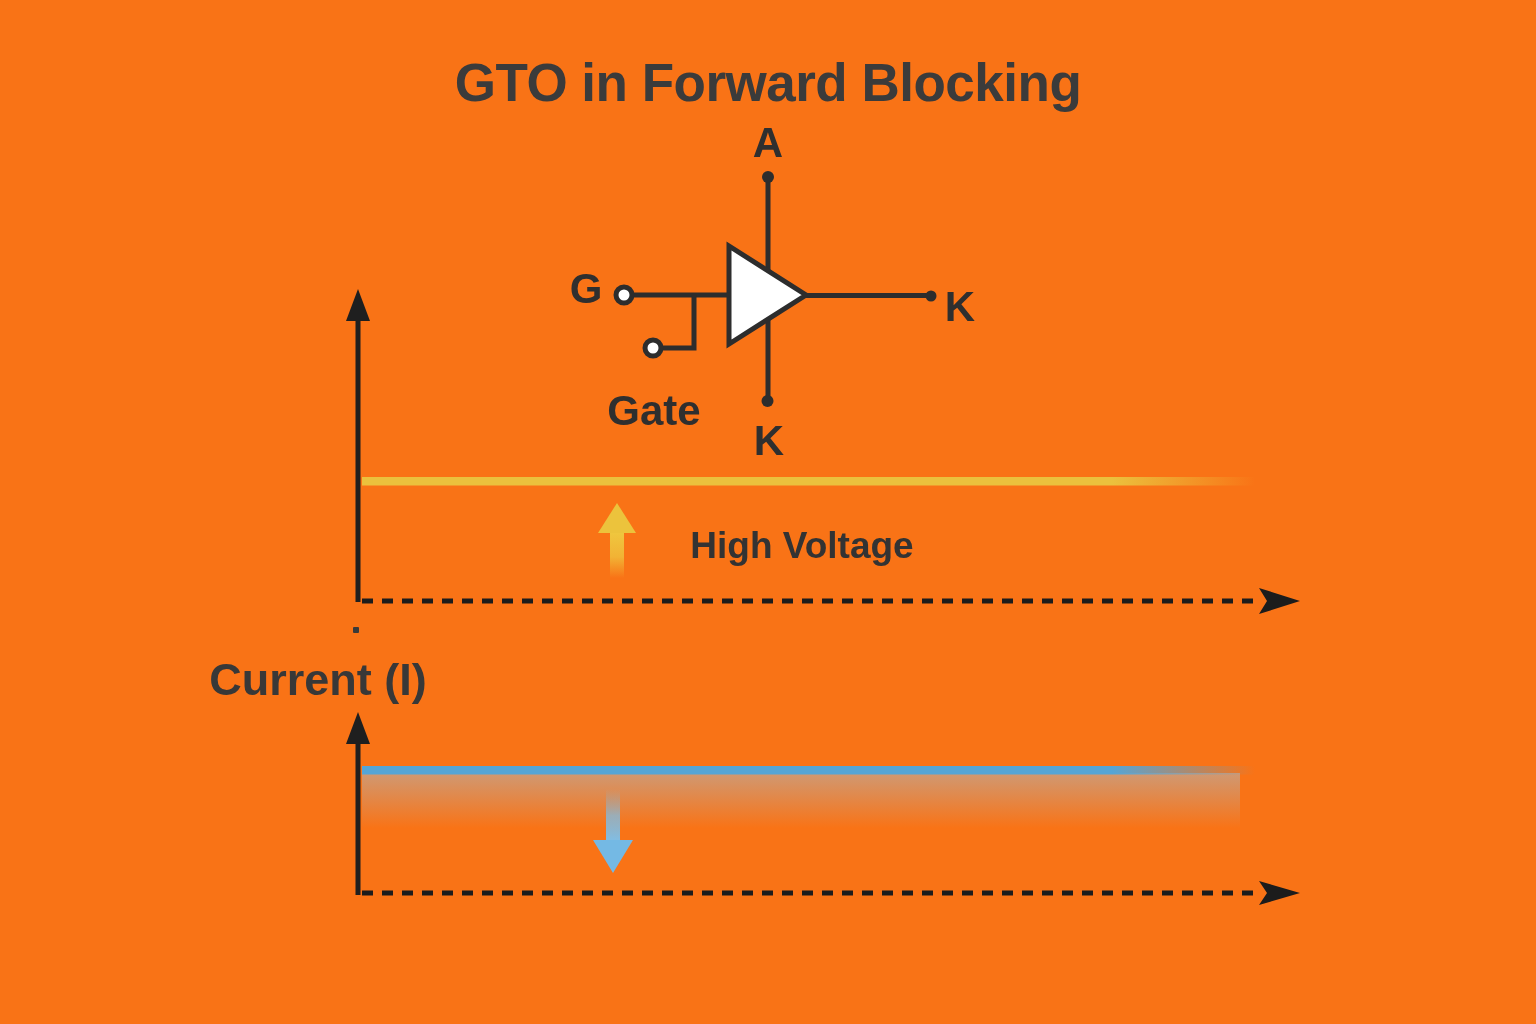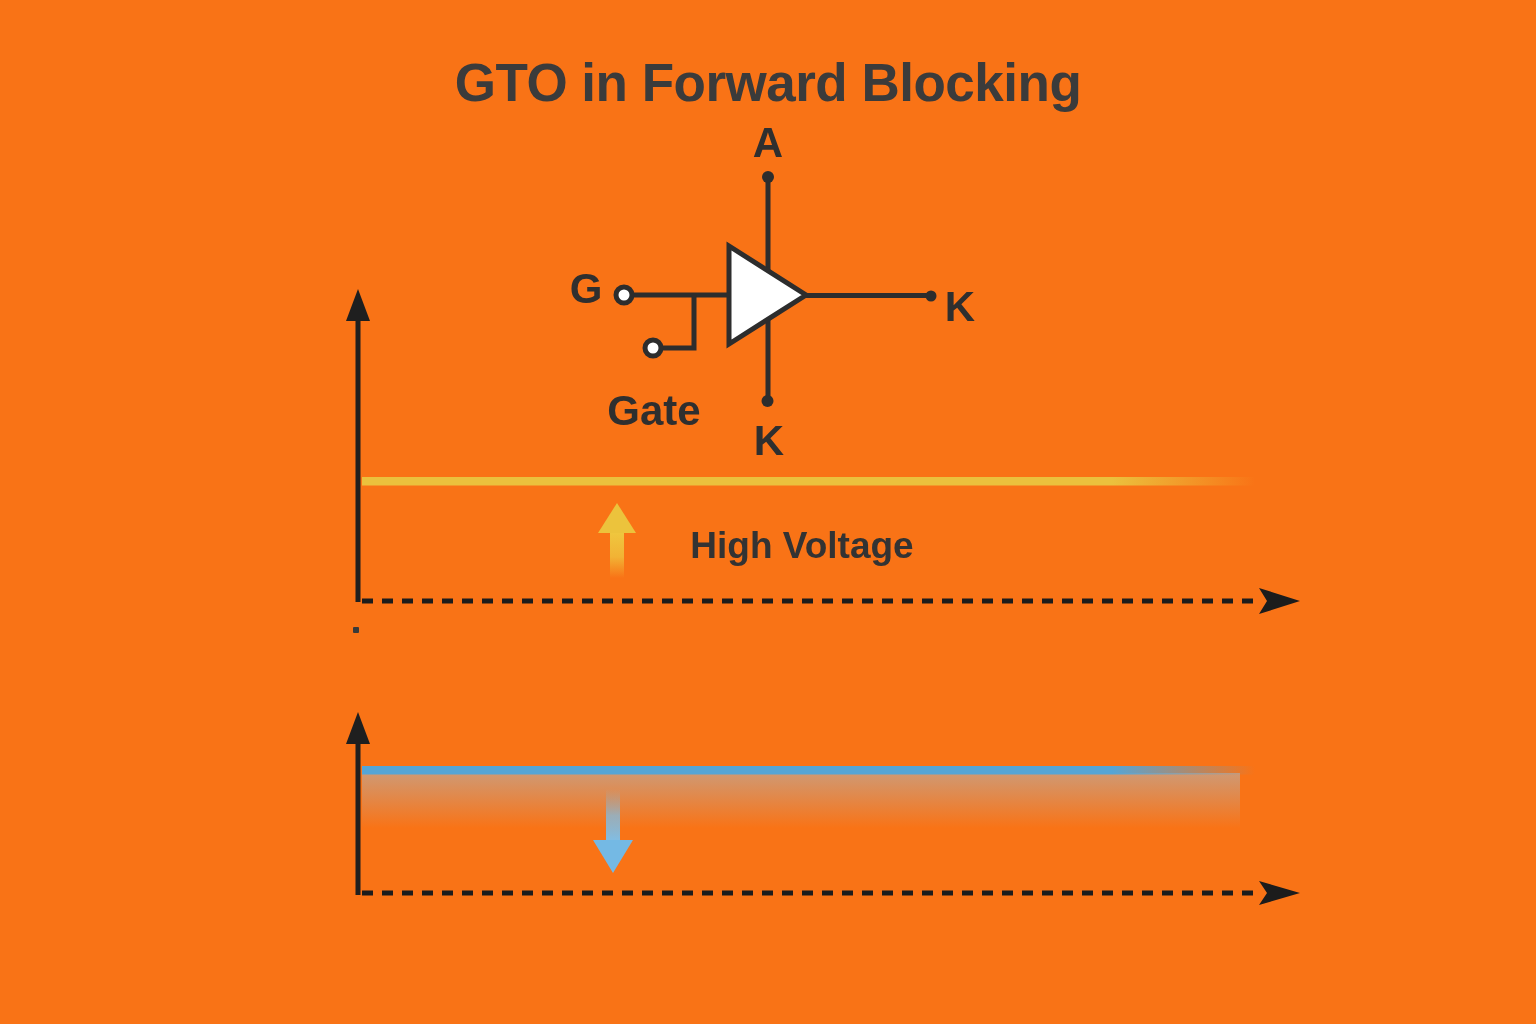--- a/index.html
+++ b/index.html
@@ -128,14 +128,15 @@
   <div class="title">GTO in Forward Blocking</div>
 
   <div class="lbl lbl-term pos-a">A</div>
   <div class="lbl lbl-term pos-k-right">K</div>
   <div class="lbl lbl-term pos-k-bottom">K</div>
   <div class="lbl lbl-term pos-g">G</div>
   <div class="lbl lbl-term pos-gate">Gate</div>
 
   <div class="lbl lbl-annot pos-high-voltage">High Voltage</div>
 
+  <div class="lbl lbl-axis pos-current-axis">Current (I)</div>
 
 </div>
 
 </body></html>

